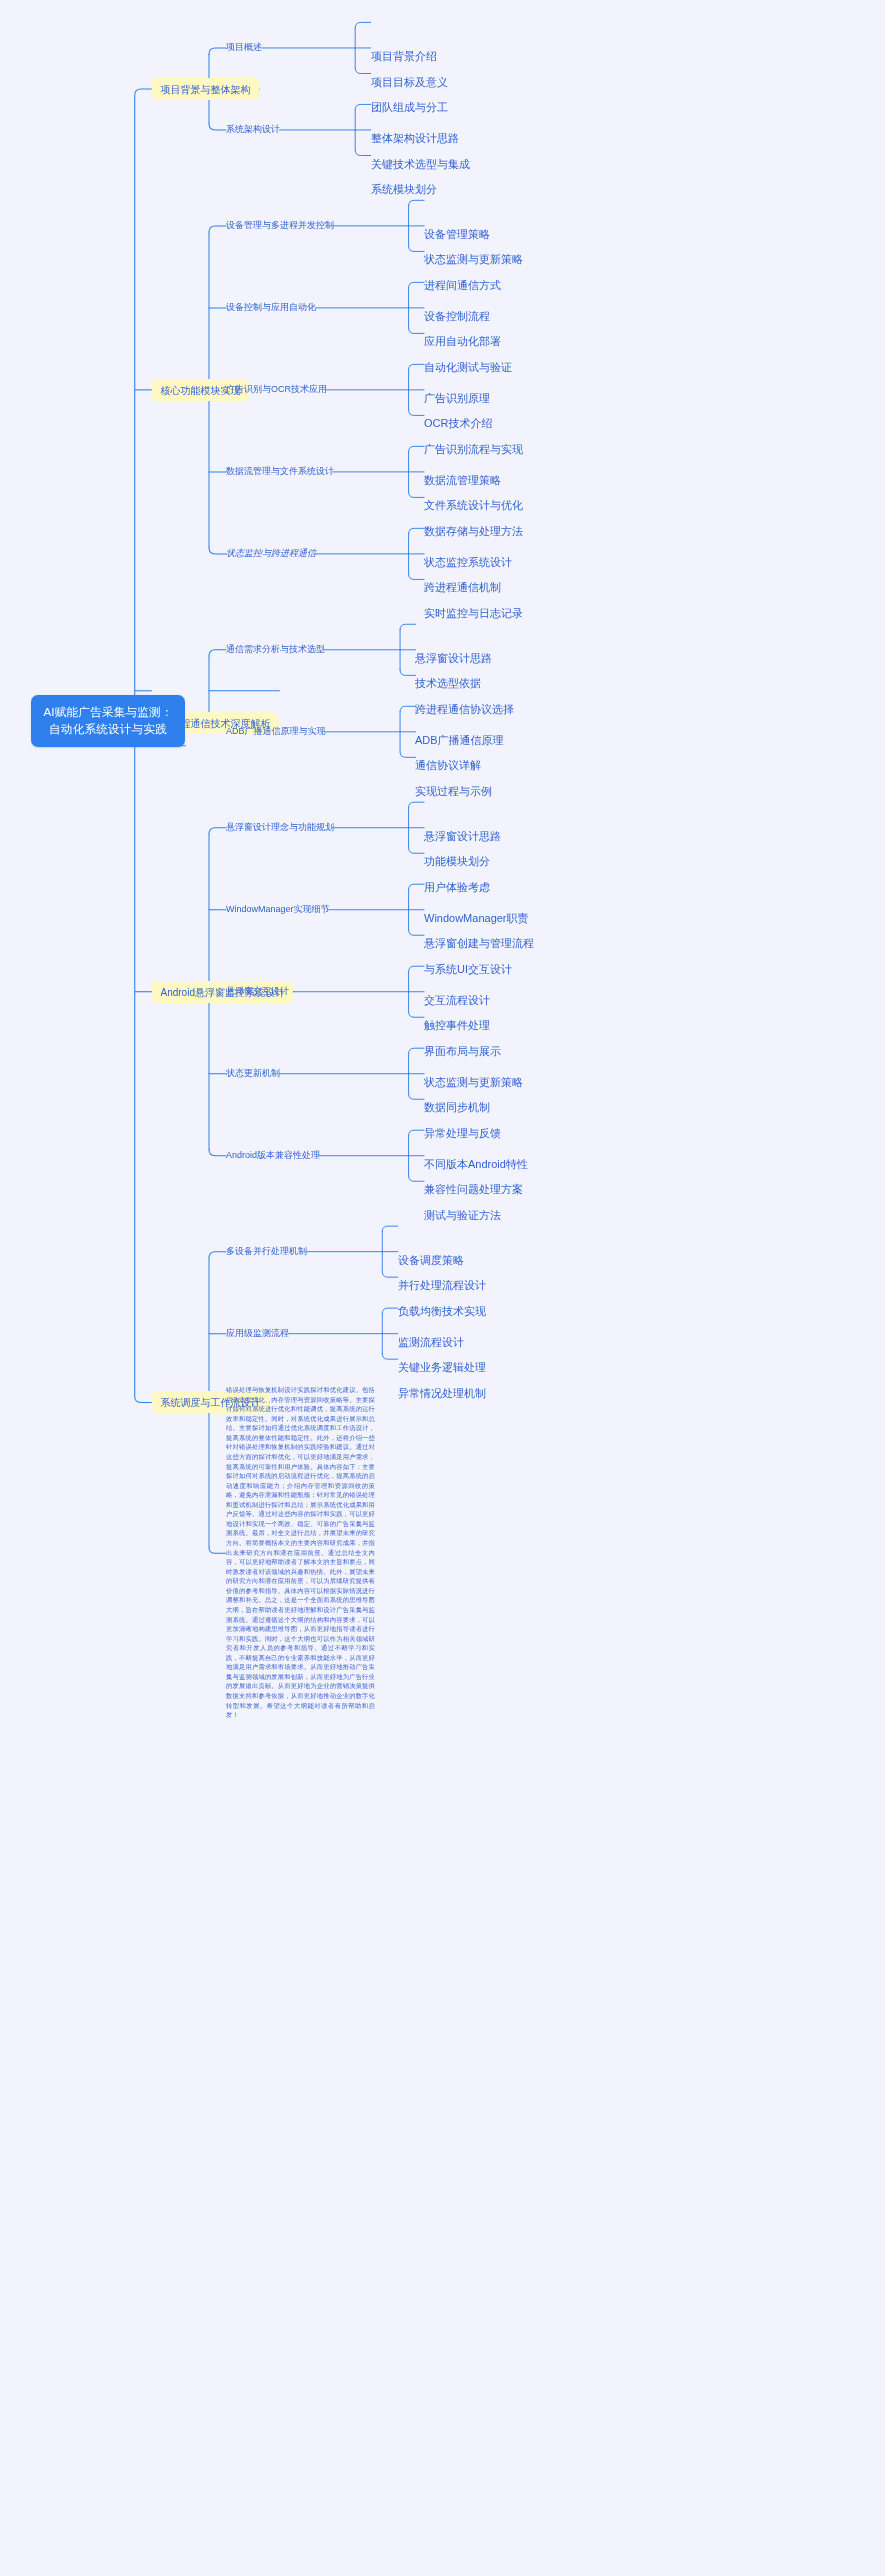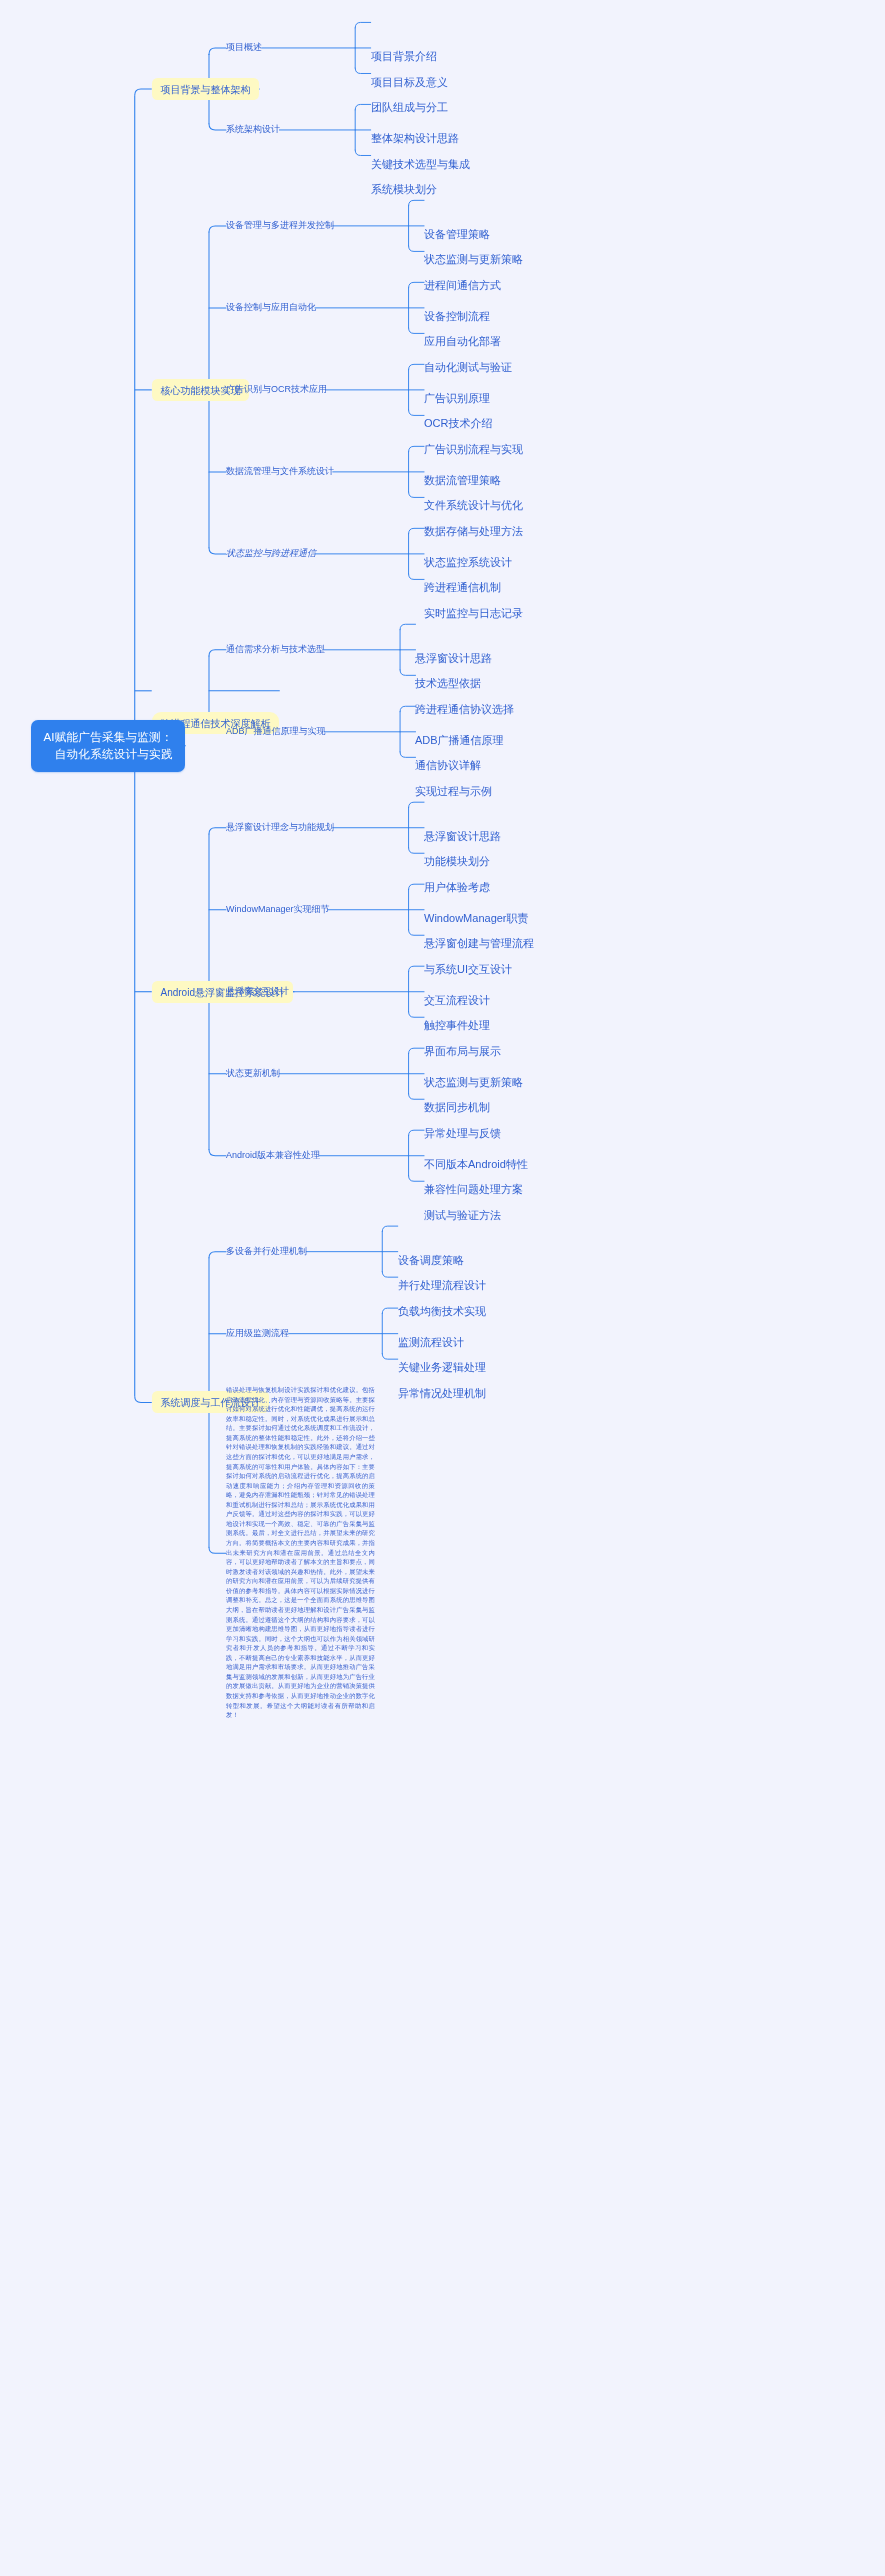--- a/index.html
+++ b/index.html
@@ -254,16 +254,16 @@
     <div class="node l1" style="left: 152px; top: 1391px;">系统调度与工作流设计</div>
     <div class="node l2" style="left: 226px; top: 1246px;">多设备并行处理机制</div>
     <div class="node l3" style="left: 398px; top: 1221px;">设备调度策略</div>
     <div class="node l3" style="left: 398px; top: 1246px;">并行处理流程设计</div>
     <div class="node l3" style="left: 398px; top: 1272px;">负载均衡技术实现</div>
     <div class="node l2" style="left: 226px; top: 1328px;">应用级监测流程</div>
     <div class="node l3" style="left: 398px; top: 1303px;">监测流程设计</div>
     <div class="node l3" style="left: 398px; top: 1328px;">关键业务逻辑处理</div>
     <div class="node l3" style="left: 398px; top: 1354px;">异常情况处理机制</div>
     <div class="node para" style="left: 226px; top: 1385px;">错误处理与恢复机制设计实践探讨和优化建议。包括启动流程优化、内存管理与资源回收策略等。主要探讨如何对系统进行优化和性能调优，提高系统的运行效率和稳定性。同时，对系统优化成果进行展示和总结。主要探讨如何通过优化系统调度和工作流设计，提高系统的整体性能和稳定性。此外，还将介绍一些针对错误处理和恢复机制的实践经验和建议。通过对这些方面的探讨和优化，可以更好地满足用户需求，提高系统的可靠性和用户体验。具体内容如下：主要探讨如何对系统的启动流程进行优化，提高系统的启动速度和响应能力；介绍内存管理和资源回收的策略，避免内存泄漏和性能瓶颈；针对常见的错误处理和重试机制进行探讨和总结；展示系统优化成果和用户反馈等。通过对这些内容的探讨和实践，可以更好地设计和实现一个高效、稳定、可靠的广告采集与监测系统。最后，对全文进行总结，并展望未来的研究方向。将简要概括本文的主要内容和研究成果，并指出未来研究方向和潜在应用前景。通过总结全文内容，可以更好地帮助读者了解本文的主旨和要点，同时激发读者对该领域的兴趣和热情。此外，展望未来的研究方向和潜在应用前景，可以为后续研究提供有价值的参考和指导。具体内容可以根据实际情况进行调整和补充。总之，这是一个全面而系统的思维导图大纲，旨在帮助读者更好地理解和设计广告采集与监测系统。通过遵循这个大纲的结构和内容要求，可以更加清晰地构建思维导图，从而更好地指导读者进行学习和实践。同时，这个大纲也可以作为相关领域研究者和开发人员的参考和指导。通过不断学习和实践，不断提高自己的专业素养和技能水平，从而更好地满足用户需求和市场要求。从而更好地推动广告采集与监测领域的发展和创新，从而更好地为广告行业的发展做出贡献。从而更好地为企业的营销决策提供数据支持和参考依据，从而更好地推动企业的数字化转型和发展。希望这个大纲能对读者有所帮助和启发！</div>
-    <div class="node center" style="left: 31px; top: 720px; text-align: right;">AI赋能广告采集与监测：
+    <div class="node center" style="left: 31px; top: 695px;">AI赋能广告采集与监测：
 自动化系统设计与实践</div>
   </div>
 
 
 </body></html>

